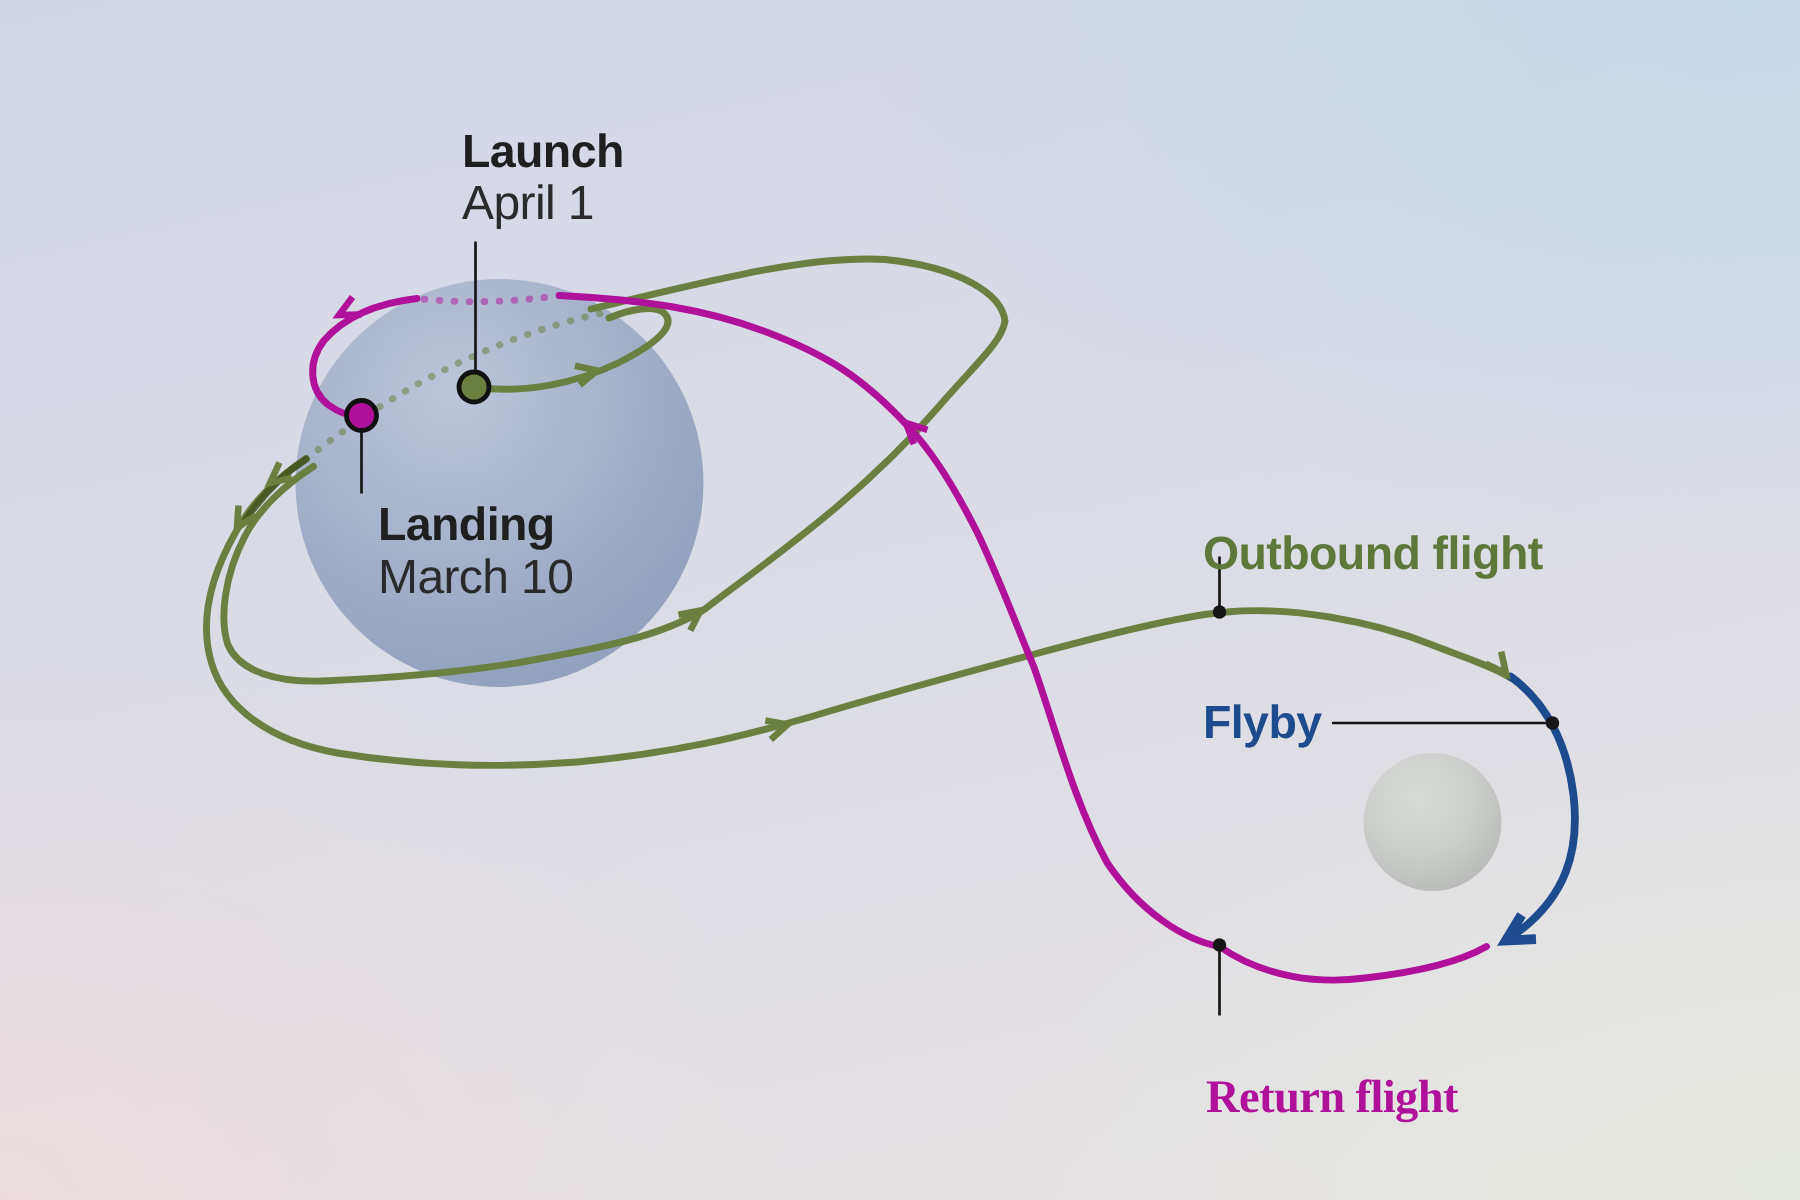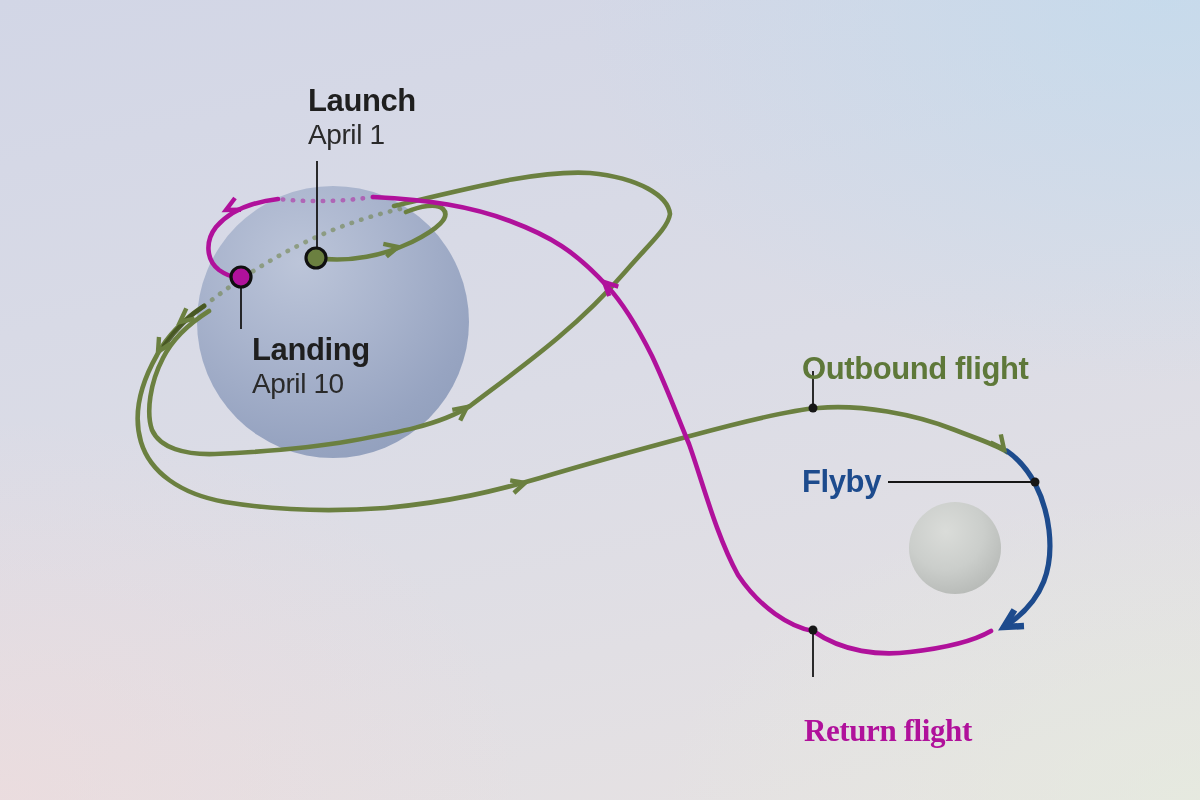--- a/index.html
+++ b/index.html
@@ -9,21 +9,21 @@
     background-image:
       radial-gradient(ellipse 950px 620px at 97% 0%, rgba(188,219,239,.60), rgba(188,219,239,0) 62%),
       radial-gradient(ellipse 900px 520px at 100% 100%, rgba(229,237,222,.65), rgba(229,237,222,0) 60%),
       radial-gradient(ellipse 850px 620px at 0% 100%, rgba(242,218,218,.55), rgba(242,218,218,0) 62%),
       linear-gradient(168deg,#d2d6e6 0%,#dbdce6 48%,#e7e2e2 100%);
   }
   .stage{position:relative;width:1200px;height:800px;border-radius:27px;}
   svg{position:absolute;left:0;top:0;}
   .label{position:absolute;letter-spacing:-0.4px;}
   .label .t{font-weight:700;font-size:31px;line-height:34px;color:#1f1f1f;}
-  .label .d{font-weight:400;font-size:28px;line-height:34px;color:#2a2a2a;}
+  .label .d{font-weight:400;font-size:32px;line-height:34px;color:#2a2a2a;}
   .label.outbound .t{color:var(--outbound-text,#60793a);}
   .label.flyby .t{color:var(--flyby-blue,#194a85);}
   .label.return .t{color:var(--return-magenta,#b0139b);}
 </style>
 </head>
 <body>
 
 <div class="stage">
 
   <svg width="1200" height="800" viewBox="0 0 1200 800">
@@ -86,21 +86,21 @@
     <circle cx="241" cy="277" r="10" fill="var(--return-magenta)" stroke="#101010" stroke-width="3.2"></circle>
   </svg>
 
   <div class="label" style="left:308px;top:84px;">
     <div class="t">Launch</div>
     <div class="d">April 1</div>
   </div>
 
   <div class="label" style="left:236px;top:333px;margin-left:16px;">
     <div class="t">Landing</div>
-    <div class="d">April 10</div>
+    <div class="d">March 10</div>
   </div>
 
   <div class="label outbound" style="left:802px;top:336px;margin-top:16px;">
     <div class="t">Outbound flight</div>
   </div>
 
   <div class="label flyby" style="left:802px;top:465px;">
     <div class="t">Flyby</div>
   </div>
 

